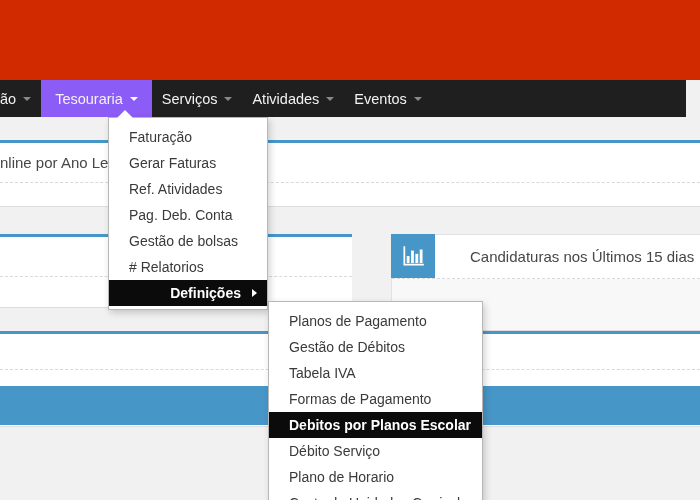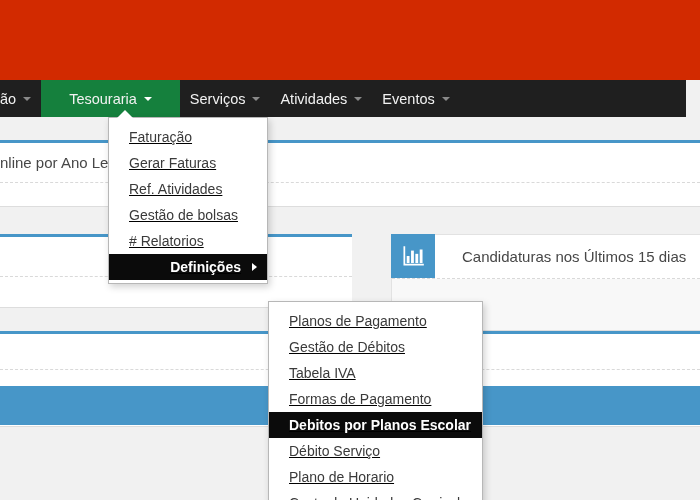--- a/index.html
+++ b/index.html
@@ -22,21 +22,21 @@
     display: flex; align-items: stretch;
     z-index: 30;
   }
   .nav-item {
     display: flex; align-items: center;
     padding: 0 10px;
     color: #f2f2f2; font-size: 14.5px;
     cursor: pointer; white-space: nowrap;
   }
   .nav-item.first { margin-left: -10px; }
-  .nav-item.active { background: #15803d; padding: 0 28px; }
+  .nav-item.active { background: #8b5cf6; padding: 0 14px; }
   .caret-down {
     width: 0; height: 0; margin-left: 7px;
     border-left: 4px solid transparent; border-right: 4px solid transparent;
     border-top: 4px solid #8a8a8a;
   }
   .nav-item.active .caret-down { border-top-color: #ffffff; }
 
   
   .panel { position: absolute; background: #ffffff; border-bottom: 1px solid #dddddd; }
   .accent-top { border-top: 3px solid #4796c8; }
@@ -55,38 +55,37 @@
     border: 1px solid #e2e2e2; border-bottom: 1px solid #dddddd;
   }
   .panel-right .panel-head { height: 44px; display: flex; align-items: center; }
   .panel-right .panel-body { height: 51px; background: #f8f8f8; }
   .infobox-icon {
     width: 44px; height: 44px; flex: 0 0 44px;
     margin: -1px 0 0 -1px;
     background: #4796c8;
     display: flex; align-items: center; justify-content: center;
   }
-  .panel-right .panel-title { margin-left: 27px; }
+  .panel-right .panel-title { margin-left: 35px; }
 
   .panel-full-3 { left: 0; right: 0; top: 331px; height: 96px; }
   .panel-full-3 .panel-head { height: 36px; }
   .blue-bar {
     position: absolute; left: 0; right: 0; top: 52px; height: 39px;
     background: #4796c8;
   }
 
   
   .dropdown {
     position: absolute;
     background: #ffffff;
     border: 1px solid #b7b7b7;
     box-shadow: 2px 3px 7px rgba(0,0,0,0.18);
     padding: 6px 0 3px 0;
     z-index: 50;
-    text-decoration: underline;
   }
   .dropdown.main { left: 108px; top: 117px; width: 160px; }
   .dropdown.main::before {
     content: ""; position: absolute; top: -8px; left: 8px;
     width: 0; height: 0;
     border-left: 8px solid transparent; border-right: 8px solid transparent;
     border-bottom: 8px solid #ffffff;
   }
   .dropdown.sub { left: 268px; top: 301px; width: 215px; height: 210px; }
 
@@ -171,20 +170,23 @@
   <div class="menu-item">
     <span>Faturação</span>
   </div>
   <div class="menu-item">
     <span>Gerar Faturas</span>
   </div>
   <div class="menu-item">
     <span>Ref. Atividades</span>
   </div>
   <div class="menu-item">
+    <span>Pag. Deb. Conta</span>
+  </div>
+  <div class="menu-item">
     <span>Gestão de bolsas</span>
   </div>
   <div class="menu-item">
     <span># Relatorios</span>
   </div>
   <div class="menu-item highlight">
     <span>Definições</span>
     <span class="arrow-right"></span>
   </div>
 </div>

